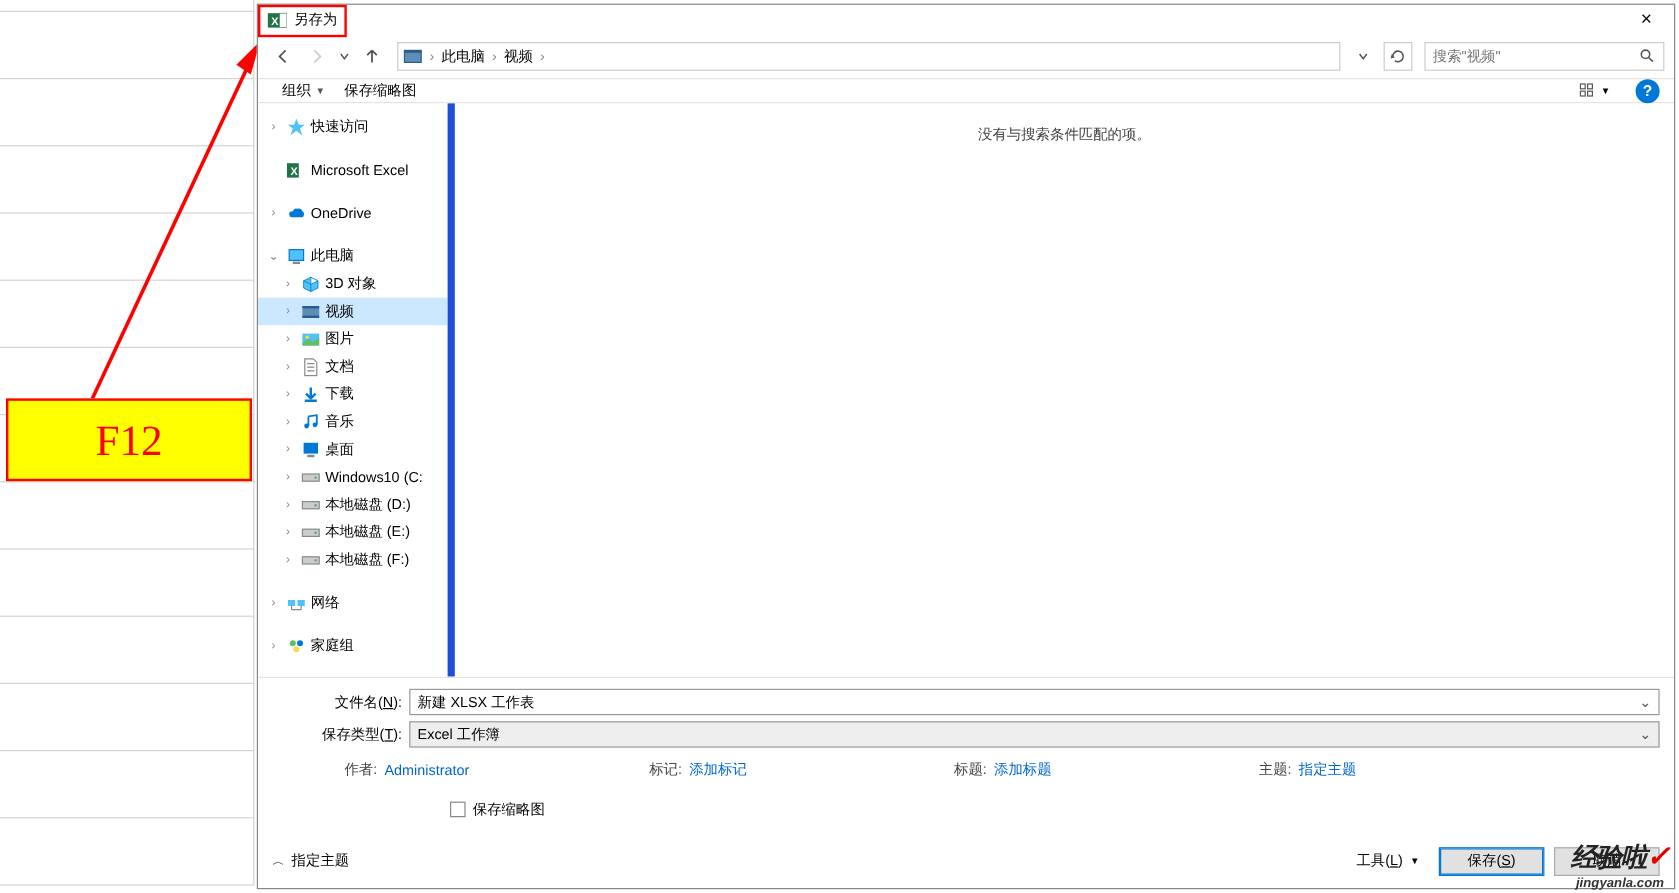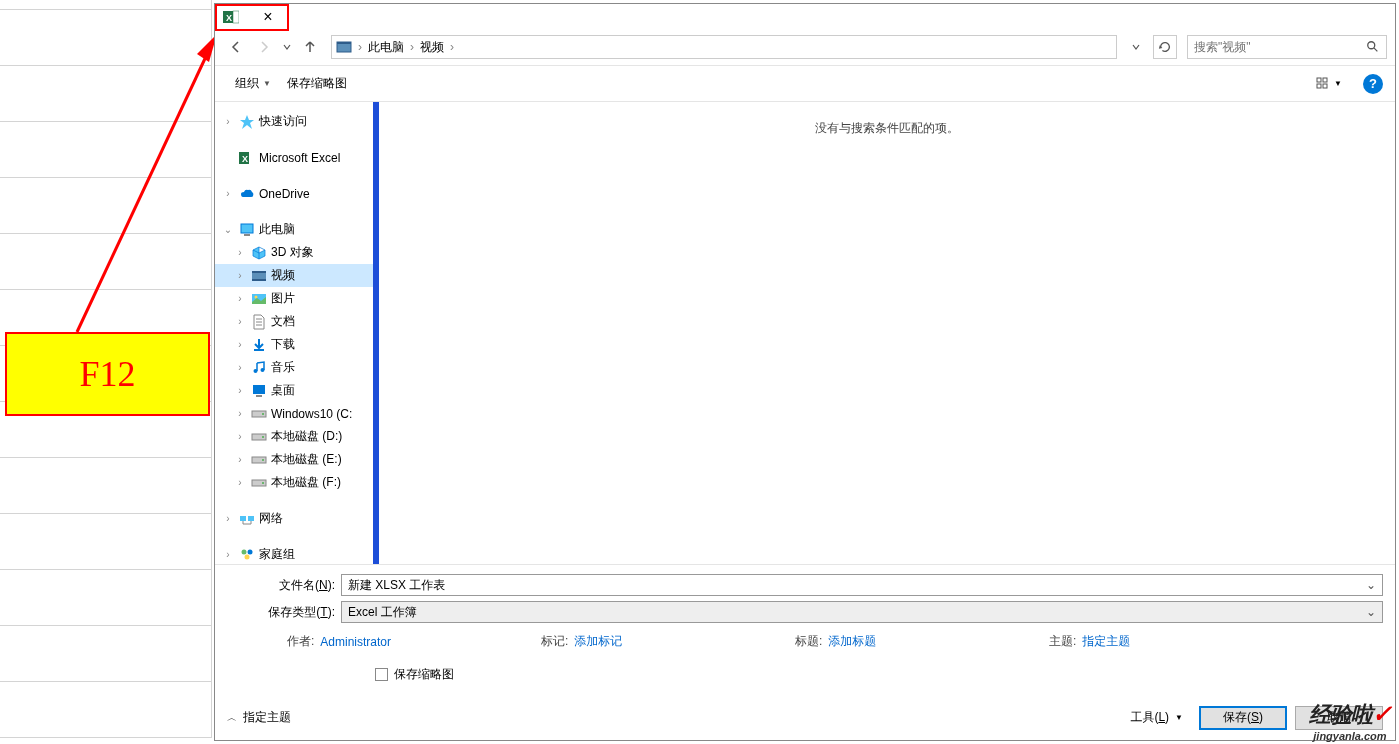--- a/index.html
+++ b/index.html
@@ -1,20 +1,20 @@
 <!DOCTYPE html>
 <html><head>
 <meta charset="utf-8">
 <style>
 *{box-sizing:border-box;margin:0;padding:0;}
 body{font-family:"Microsoft YaHei",Tahoma,sans-serif;font-size:12px;color:#000;background:#fff;width:1399px;height:744px;position:relative;overflow:hidden;}
 .spreadsheet-bg{position:absolute;left:0;top:0;width:212px;height:744px;}
 .spreadsheet-bg .cell{border:1px solid #d4d4d4;height:56px;border-top:none;border-left:none;}
 .spreadsheet-bg .cell:first-child{height:10px;border-top:none;}
-.f12-box{position:absolute;left:5px;top:332px;width:205px;height:84px;background:yellow;border:2px solid red;display:flex;align-items:center;justify-content:center;}
+.f12-box{position:absolute;left:5px;top:332px;width:205px;height:69px;background:yellow;border:2px solid red;display:flex;align-items:center;justify-content:center;}
 .f12-box span{font-family:"Times New Roman",serif;font-size:36px;color:red;}
 .arrow-svg{position:absolute;left:47px;top:22px;width:180px;height:320px;pointer-events:none;}
 .dialog{position:absolute;left:214px;top:3px;right:3px;bottom:3px;border:1px solid #888;background:#fff;display:flex;flex-direction:column;}
 .title-bar{height:25px;display:flex;align-items:center;padding:2px 0 2px 8px;}
 .title-highlight{position:absolute;left:0;top:0;width:74px;height:27px;border:2px solid red;pointer-events:none;}
 .excel-icon{width:16px;height:16px;margin-right:6px;display:inline-flex;}
 .title-text{flex:1;}
 .close-btn{width:46px;height:25px;display:flex;align-items:center;justify-content:center;cursor:pointer;}
 .nav-bar{height:36px;display:flex;align-items:center;padding:0 8px;gap:2px;}
 .nav-btn{width:26px;height:26px;display:flex;align-items:center;justify-content:center;color:#555;cursor:pointer;border-radius:2px;}
@@ -22,21 +22,21 @@
 .nav-btn.small{width:16px;}
 .addr-bar{flex:1;height:24px;border:1px solid #ccc;display:flex;align-items:center;padding:0 4px;margin:0 6px;}
 .addr-bar .folder-icon{width:16px;height:16px;margin-right:4px;}
 .addr-bar .crumb{padding:0 4px;cursor:pointer;}
 .addr-bar .sep{color:#888;padding:0 2px;}
 .addr-dd{width:22px;height:22px;display:flex;align-items:center;justify-content:center;color:#555;cursor:pointer;}
 .refresh-btn{width:24px;height:24px;border:1px solid #ccc;display:flex;align-items:center;justify-content:center;margin-left:4px;cursor:pointer;color:#555;}
 .search-box{width:200px;height:24px;border:1px solid #ccc;display:flex;align-items:center;padding:0 6px;margin-left:8px;color:#888;}
 .search-box input{border:none;outline:none;flex:1;font-size:12px;color:#888;}
 .search-box .si{color:#555;}
-.toolbar{height:37px;border-top:1px solid #e5e5e5;border-bottom:1px solid #e5e5e5;display:flex;align-items:center;padding:0 12px;}
+.toolbar{height:21px;border-top:1px solid #e5e5e5;border-bottom:1px solid #e5e5e5;display:flex;align-items:center;padding:0 12px;}
 .tb-btn{padding:4px 8px;cursor:pointer;display:flex;align-items:center;gap:4px;}
 .tb-btn .dd{font-size:8px;color:#555;}
 .toolbar .spacer{flex:1;}
 .view-btn{width:40px;height:22px;border:1px solid transparent;display:flex;align-items:center;justify-content:center;cursor:pointer;gap:2px;}
 .help-btn{width:20px;height:20px;border-radius:50%;background:#0078d7;color:#fff;display:flex;align-items:center;justify-content:center;font-weight:bold;margin-left:14px;cursor:pointer;font-size:13px;}
 .body-area{flex:1;display:flex;overflow:hidden;}
 .tree{width:158px;overflow-y:auto;padding:8px 0;}
 .tree-item{display:flex;align-items:center;height:23px;padding-left:4px;cursor:pointer;white-space:nowrap;}
 .tree-item.selected{background:#cce8ff;}
 .tree-item .exp{width:14px;text-align:center;color:#888;font-size:10px;}
@@ -103,20 +103,21 @@
 <div class="dialog">
   <div class="title-highlight"></div>
   <div class="title-bar">
     <span class="excel-icon">
       <svg viewBox="0 0 16 16">
           <rect x="0" y="2" width="10" height="12" fill="#217346"></rect>
           <rect x="10" y="2" width="6" height="12" fill="#fff" stroke="#217346" stroke-width="0.5"></rect>
           <text x="3" y="12" font-size="9" fill="#fff" font-weight="bold">X</text>
         </svg>
     </span>
+    <span class="title-text">另存为</span>
     <div class="close-btn">
         <span style="font-size:16px;">×</span>
       </div>
   </div>
 
   <div class="nav-bar">
     <div class="nav-btn">
       <svg width="16" height="16" viewBox="0 0 16 16">
           <path d="M10 3 L5 8 L10 13" stroke="#555" stroke-width="1.5" fill="none"></path>
         </svg>

